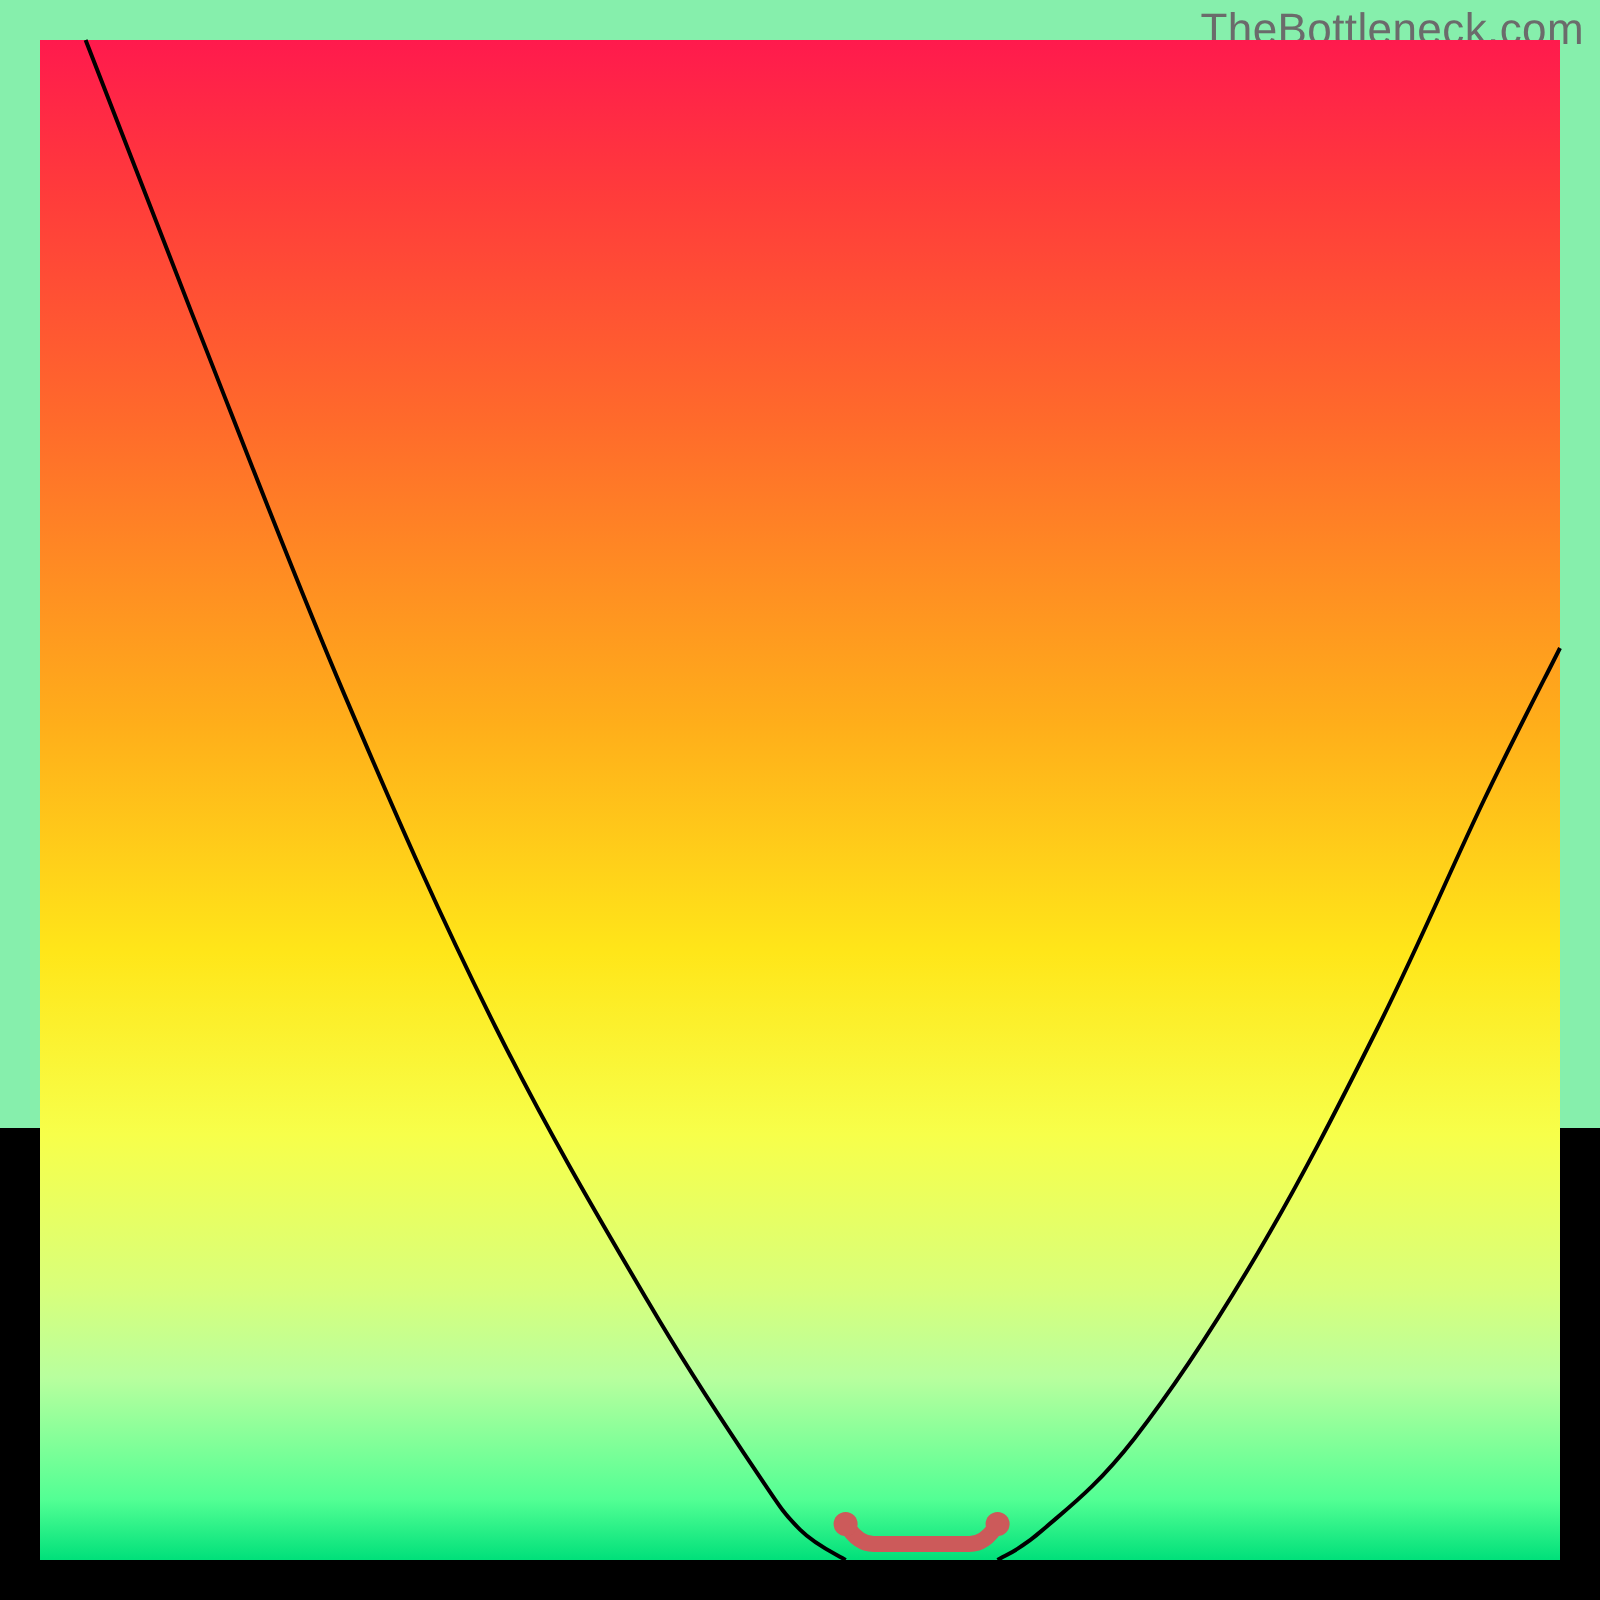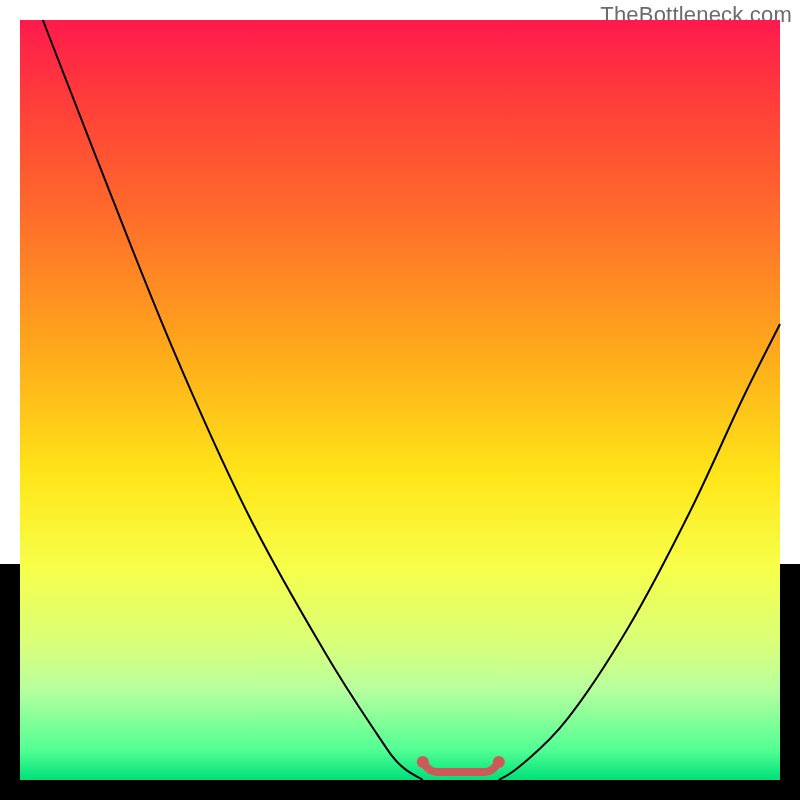--- a/index.html
+++ b/index.html
@@ -1,21 +1,21 @@
 <!DOCTYPE html>
 <html><head>
 <meta charset="utf-8">
 <style>
   * { margin: 0; padding: 0; box-sizing: border-box; }
   html, body { width: 800px; height: 800px; overflow: hidden; background: #000; }
   .frame {
     position: relative;
     width: 800px;
     height: 564px;
-    background: #ffffff;
+    background: #86efac;
     padding-left: 32px;
   }
   .plot-area {
     position: absolute;
     left: 20px;
     top: 20px;
     width: 760px;
     height: 760px;
     background: linear-gradient(to bottom,
       #ff1a4d 0%,

